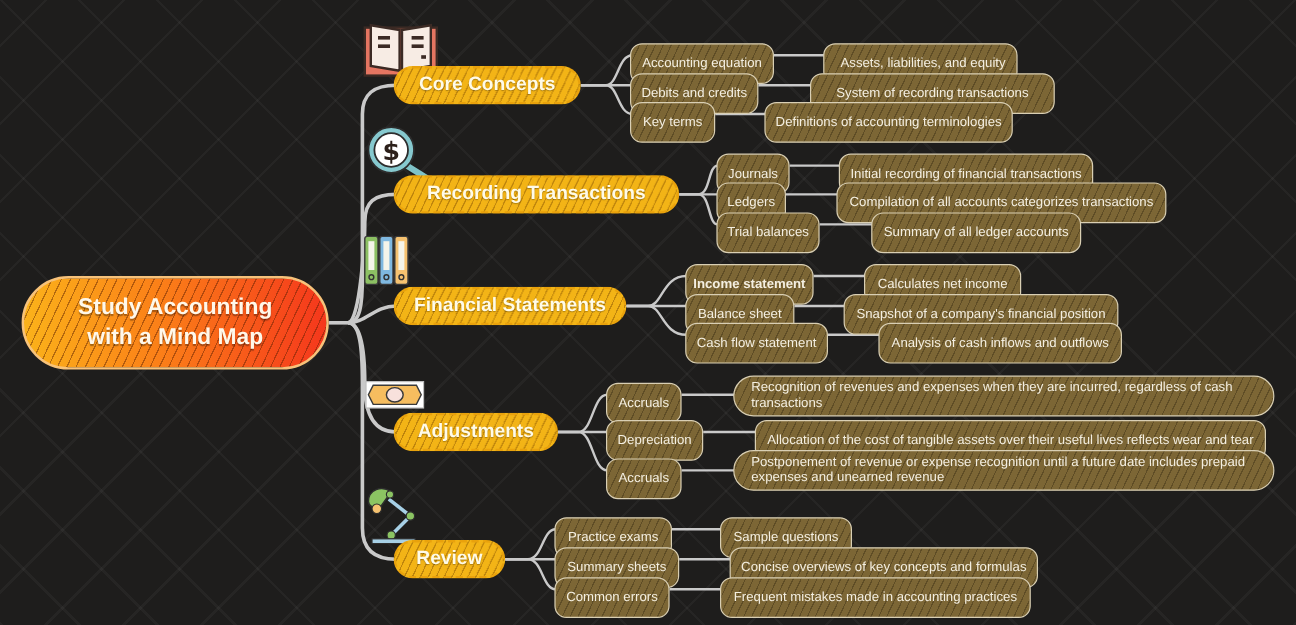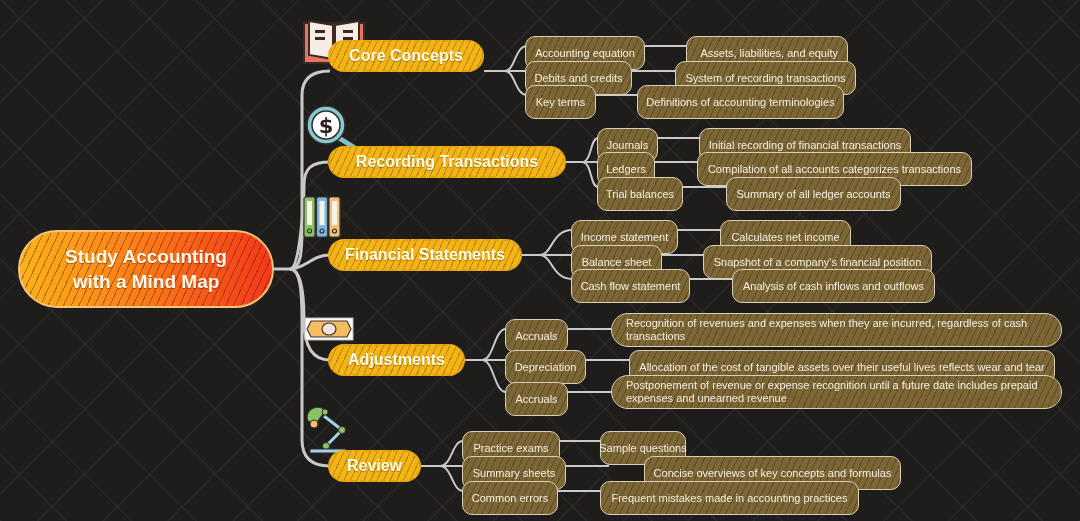--- a/index.html
+++ b/index.html
@@ -146,33 +146,33 @@
   <path d="M3 16 C3 6 14 2 22 8 L12 22 C8 22 3 20 3 16 Z" fill="#8bc462" stroke="#2d2d2d" stroke-width="1.3"></path>
   <circle cx="10" cy="22" r="4" fill="#f6c270" stroke="#2d2d2d" stroke-width="1"></circle>
   <line x1="20" y1="14" x2="38" y2="28" stroke="#a7d0e6" stroke-width="3"></line>
   <line x1="38" y1="28" x2="22" y2="44" stroke="#a7d0e6" stroke-width="3"></line>
   <circle cx="21" cy="10" r="3" fill="#8bc462" stroke="#2d2d2d" stroke-width="1"></circle>
   <circle cx="38" cy="28" r="3.5" fill="#8bc462" stroke="#2d2d2d" stroke-width="1"></circle>
   <circle cx="22" cy="44" r="3.5" fill="#8bc462" stroke="#2d2d2d" stroke-width="1"></circle>
   <rect x="6" y="47" width="36" height="4" fill="#a7d0e6" stroke="#2d2d2d" stroke-width="1"></rect>
 </svg>
 
-<div class="node topic" style="left:328px; top:40px; width:156px;">
+<div class="node topic" style="left:328px; top:55px; width:156px;">
   <span>Core Concepts</span>
 </div>
 <div class="node sub" style="left:525px; top:36px; width:120px;">
     <span>Accounting equation</span>
   </div>
 <div class="node sub" style="left:686px; top:36px; width:162px;justify-content:flex-end;">
     <span>Assets, liabilities, and equity</span>
   </div>
 <div class="node sub" style="left:525px; top:61px; width:107px;">
     <span>Debits and credits</span>
   </div>
-<div class="node sub" style="left:675px; top:61px; width:181px;text-align:right;">
+<div class="node sub" style="left:675px; top:61px; width:204px;text-align:right;">
     <span>System of recording transactions</span>
   </div>
 <div class="node sub" style="left:525px; top:85px; width:71px;">
     <span>Key terms</span>
   </div>
 <div class="node sub" style="left:637px; top:85px; width:207px;">
     <span>Definitions of accounting terminologies</span>
   </div>
 
 <div class="node topic" style="left:328px; top:146px; width:238px;">
@@ -193,21 +193,21 @@
 <div class="node sub" style="left:597px; top:177px; width:86px;">
     <span>Trial balances</span>
   </div>
 <div class="node sub" style="left:726px; top:177px; width:175px;">
     <span>Summary of all ledger accounts</span>
   </div>
 
 <div class="node topic" style="left:328px; top:239px; width:194px;">
   <span>Financial Statements</span>
 </div>
-<div class="node sub" style="left:571px; top:220px; width:107px;">
+<div class="node sub" style="left:571px; top:220px; width:107px;font-weight:bold;">
     <span>Income statement</span>
   </div>
 <div class="node sub" style="left:720px; top:220px; width:131px;">
     <span>Calculates net income</span>
   </div>
 <div class="node sub" style="left:571px; top:245px; width:91px;">
     <span>Balance sheet</span>
   </div>
 <div class="node sub" style="left:703px; top:245px; width:229px;">
     <span>Snapshot of a company's financial position</span>
@@ -240,27 +240,27 @@
 <div class="node sub multi" style="left:611px; top:375px; width:451px;justify-content:flex-end;">
     <span>Postponement of revenue or expense recognition until a future date includes prepaid expenses and unearned revenue</span>
   </div>
 
 <div class="node topic" style="left:328px; top:450px; width:93px;">
   <span>Review</span>
 </div>
 <div class="node sub" style="left:462px; top:431px; width:98px;">
     <span>Practice exams</span>
   </div>
-<div class="node sub" style="left:600px; top:431px; width:86px;text-align:right;">
+<div class="node sub" style="left:600px; top:431px; width:110px;text-align:right;">
     <span>Sample questions</span>
   </div>
 <div class="node sub" style="left:462px; top:456px; width:104px;">
     <span>Summary sheets</span>
   </div>
-<div class="node sub" style="left:608px; top:456px; width:257px;margin-left:36px;">
+<div class="node sub" style="left:608px; top:456px; width:257px;">
     <span>Concise overviews of key concepts and formulas</span>
   </div>
 <div class="node sub" style="left:462px; top:481px; width:96px;">
     <span>Common errors</span>
   </div>
 <div class="node sub" style="left:600px; top:481px; width:259px;">
     <span>Frequent mistakes made in accounting practices</span>
   </div>
 
 </body></html>

